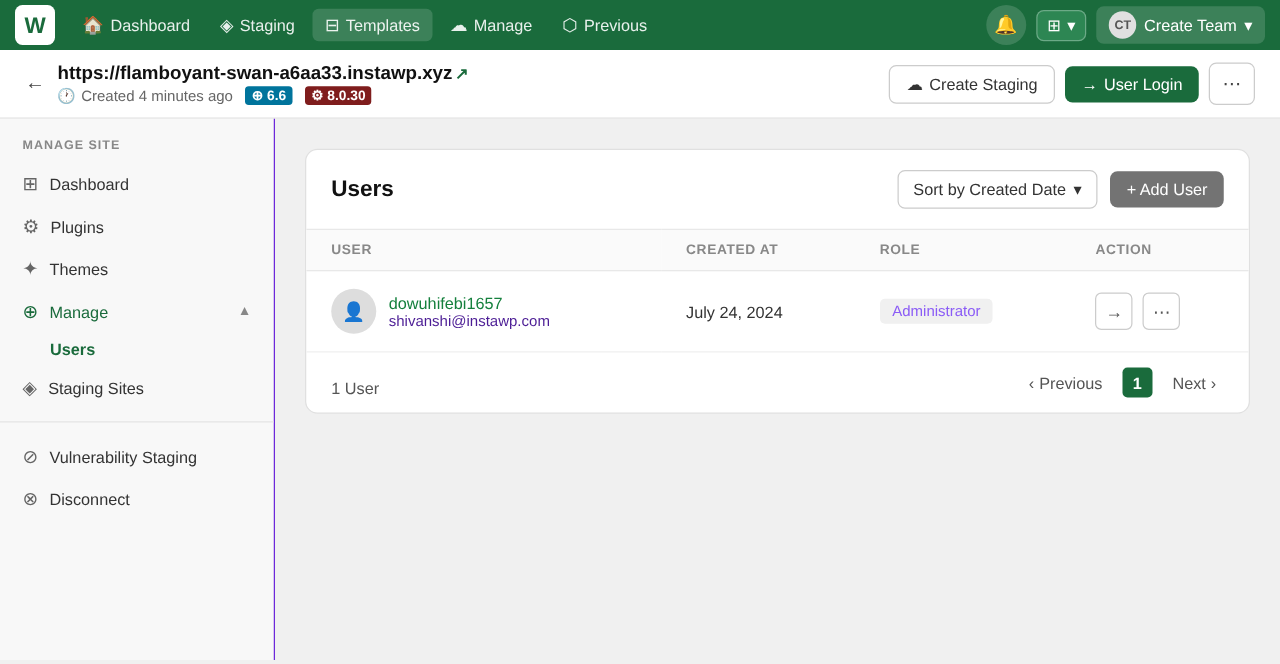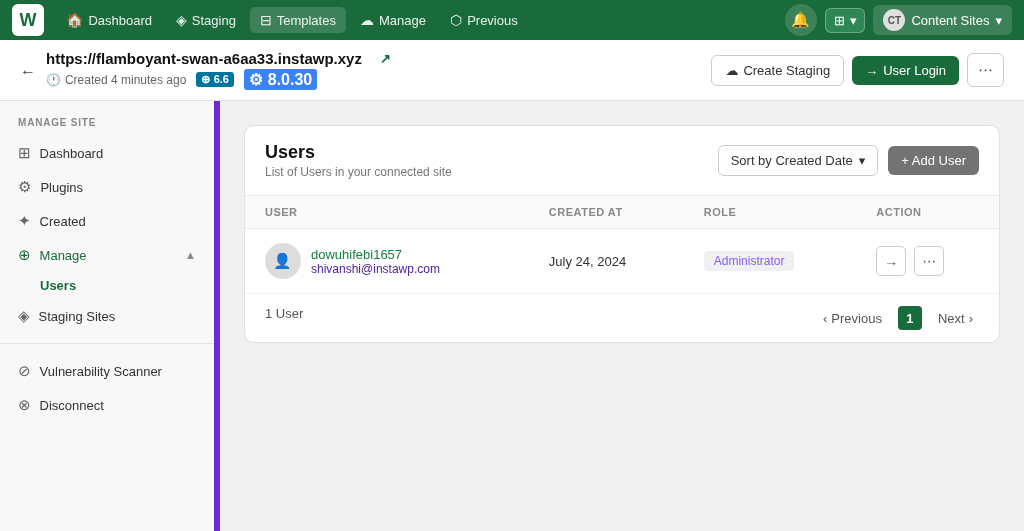--- a/index.html
+++ b/index.html
@@ -69,32 +69,32 @@
     .subheader {
       background: white;
       border-bottom: 1px solid #e0e0e0;
       padding: 10px 20px;
       display: flex; align-items: center; justify-content: space-between;
     }
     .subheader-left { display: flex; align-items: center; gap: 10px; }
     .back-btn { color: #444; cursor: pointer; font-size: 16px; }
     .site-url {
       font-size: 15px; font-weight: 600; color: #111;
-      display: flex; align-items: center; gap: 18px;
+      display: flex; align-items: center; gap: 2px;
     }
     .ext-link { color: #1a6b3c; font-size: 13px; }
     .site-meta { display: flex; align-items: center; gap: 10px; color: #666; font-size: 12px; margin-top: 2px; }
     .site-meta-item { display: flex; align-items: center; gap: 4px; }
     .wp-badge {
       background: #00749c; color: white; border-radius: 3px;
       padding: 1px 5px; font-size: 11px; font-weight: 600;
     }
     .php-badge {
-      background: #3b82f6; color: white; border-radius: 3px;
-      padding: 1px 5px; font-size: 16px; font-weight: 600;
+      background: #7f1d1d; color: white; border-radius: 3px;
+      padding: 1px 5px; font-size: 11px; font-weight: 600;
     }
     .subheader-right { display: flex; align-items: center; gap: 8px; }
     .btn-create-staging {
       background: white; border: 1px solid #ccc;
       border-radius: 6px; padding: 7px 13px;
       display: flex; align-items: center; gap: 5px;
       cursor: pointer; font-size: 13px; color: #333;
     }
     .btn-magic-login {
       background: #1a6b3c; color: white;
@@ -112,21 +112,21 @@
     
     .main-layout {
       display: flex;
       min-height: calc(531px - 40px - 58px);
     }
 
     
     .sidebar {
       width: 220px;
       background: #f8f8f8;
-      border-right: 6px solid #6d28d9;
+      border-right: 1px solid #6d28d9;
       padding: 16px 0;
       flex-shrink: 0;
     }
     .sidebar-section-label {
       font-size: 10px; font-weight: 700; color: #888;
       letter-spacing: 0.8px; text-transform: uppercase;
       padding: 0 18px 8px;
     }
     .sidebar-item {
       display: flex; align-items: center; gap: 9px;
@@ -215,21 +215,21 @@
     .action-btns { display: flex; align-items: center; gap: 8px; }
     .action-btn {
       background: white; border: 1px solid #ccc;
       border-radius: 5px; width: 30px; height: 30px;
       display: flex; align-items: center; justify-content: center;
       cursor: pointer; font-size: 14px; color: #555;
     }
 
     
     .pagination {
-      display: flex; align-items: flex-start; justify-content: space-between;
+      display: flex; align-items: flex-end; justify-content: space-between;
       padding: 12px 20px;
       font-size: 13px; color: #555;
     }
     .pagination-controls { display: flex; align-items: center; gap: 10px; }
     .pagination-btn {
       display: flex; align-items: center; gap: 4px;
       cursor: pointer; color: #555; font-size: 13px;
       padding: 3px 6px; border-radius: 4px;
     }
     .pagination-current {
@@ -268,21 +268,21 @@
   </div>
   <div class="topnav-spacer"></div>
   <div class="topnav-right">
     <div class="topnav-bell">🔔</div>
     <div class="topnav-avatar">
       <span>⊞</span>
       <span>▾</span>
     </div>
     <div class="topnav-user">
       <div class="topnav-user-circle">CT</div>
-      <span>Content Sites</span>
+      <span>Create Team</span>
       <span>▾</span>
     </div>
   </div>
 </nav>
 
 <div class="subheader">
   <div class="subheader-left">
     <span class="back-btn">←</span>
     <div>
       <div class="site-url">
@@ -322,55 +322,54 @@
     <div class="sidebar-item">
       <span class="sidebar-item-icon">⊞</span>
       <span>Dashboard</span>
     </div>
     <div class="sidebar-item">
       <span class="sidebar-item-icon">⚙</span>
       <span>Plugins</span>
     </div>
     <div class="sidebar-item">
       <span class="sidebar-item-icon">✦</span>
-      <span>Created</span>
+      <span>Themes</span>
     </div>
     <div class="sidebar-item active">
       <span class="sidebar-item-icon">⊕</span>
       <span>Manage</span>
       <span class="sidebar-chevron">▲</span>
     </div>
     <div class="sidebar-sub-item active">
       <span>Users</span>
     </div>
     <div class="sidebar-item">
       <span class="sidebar-item-icon">◈</span>
       <span>Staging Sites</span>
     </div>
 
     <div class="sidebar-divider"></div>
 
 
     <div class="sidebar-item">
       <span class="sidebar-item-icon">⊘</span>
-      <span>Vulnerability Scanner</span>
+      <span>Vulnerability Staging</span>
     </div>
     <div class="sidebar-item">
       <span class="sidebar-item-icon">⊗</span>
       <span>Disconnect</span>
     </div>
   </aside>
 
   <main class="content-area">
     <div class="card">
 
       <div class="card-header">
         <div>
           <div class="card-title">Users</div>
-          <div class="card-subtitle">List of Users in your connected site</div>
         </div>
         <div class="card-header-actions">
           <button class="btn-sort">
             <span>Sort by Created Date</span>
             <span>▾</span>
           </button>
           <button class="btn-add-user">
             <span>+ Add User</span>
           </button>
         </div>

